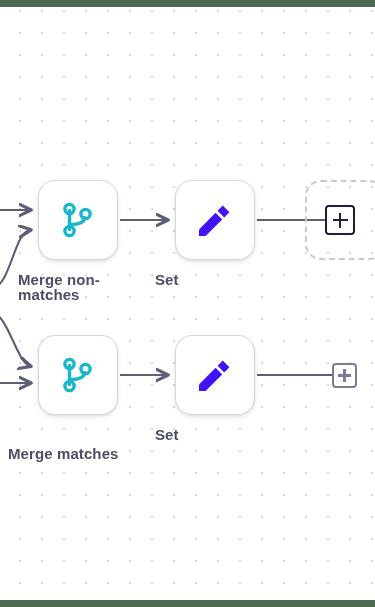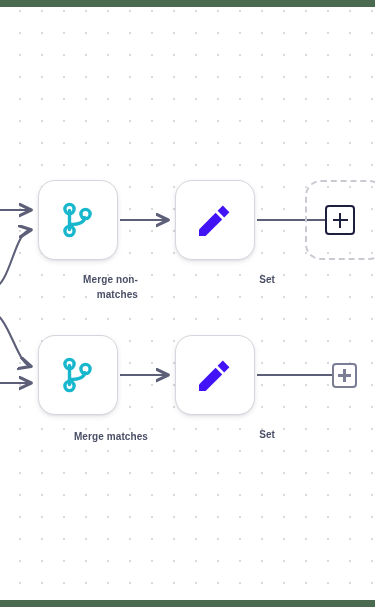--- a/index.html
+++ b/index.html
@@ -56,22 +56,22 @@
     z-index: 10;
   }
   .node .glyph {
     width: 40px;
     height: 40px;
     display: block;
   }
   .node-label {
     position: absolute;
     z-index: 10;
-    text-align: right;
-    font-size: 10px;
+    text-align: left;
+    font-size: 15px;
     font-weight: 700;
     line-height: 15px;
     color: #4b4f66;
     letter-spacing: 0.1px;
     white-space: pre-line;
   }
 
   .placeholder-dashed {
     position: absolute;
     box-sizing: border-box;
@@ -187,21 +187,21 @@
     <svg class="glyph" viewBox="0 0 40 40" xmlns="http://www.w3.org/2000/svg">
       <g stroke="#19b7cd" stroke-width="3.4" fill="none" stroke-linecap="round">
         <line x1="11.5" y1="10.5" x2="11.5" y2="29.5"></line>
         <path d="M11.5,24.5 C17,24.5 26.5,24 26.5,17.5"></path>
       </g>
       <circle cx="11.5" cy="9" r="4.6" fill="none" stroke="#19b7cd" stroke-width="3.4"></circle>
       <circle cx="11.5" cy="31" r="4.6" fill="none" stroke="#19b7cd" stroke-width="3.4"></circle>
       <circle cx="27.5" cy="14" r="4.6" fill="none" stroke="#19b7cd" stroke-width="3.4"></circle>
     </svg>
   </div>
-  <div class="node-label" style="left:8px; top:429px; width:140px;">Merge matches</div>
+  <div class="node-label" style="left:8px; top:446px; width:140px;">Merge matches</div>
 
   <div class="node" style="left:175px; top:335px;">
     <svg class="glyph" viewBox="0 0 40 40" xmlns="http://www.w3.org/2000/svg">
       <path d="M27.8,5.6 L34.4,12.2 L29.2,17.4 L22.6,10.8 Z" fill="#4213f6"></path>
       <path d="M20.6,12.8 L27.2,19.4 L10.6,36 L4.0,36 L4.0,29.4 Z" fill="#4213f6"></path>
     </svg>
   </div>
   <div class="node-label" style="left:155px; top:427px; width:120px;">Set</div>
 
   <div class="plus-btn dark" style="left:325px; top:205px;">

